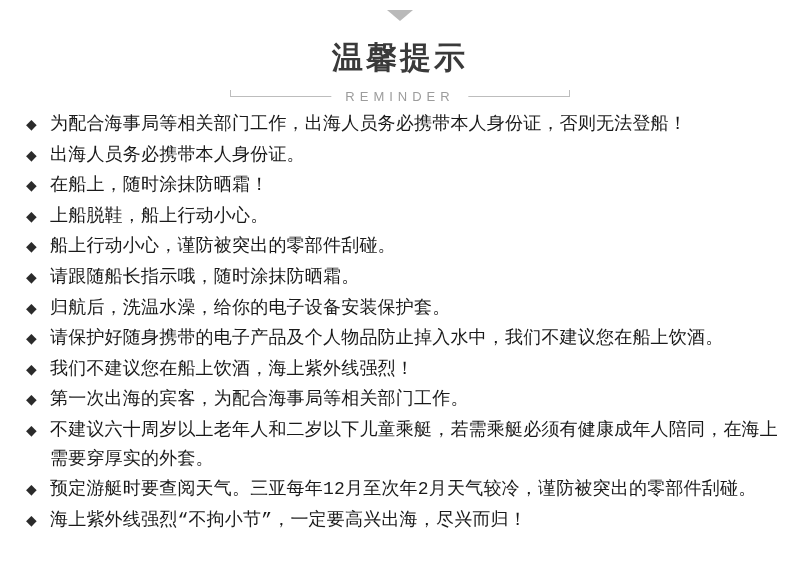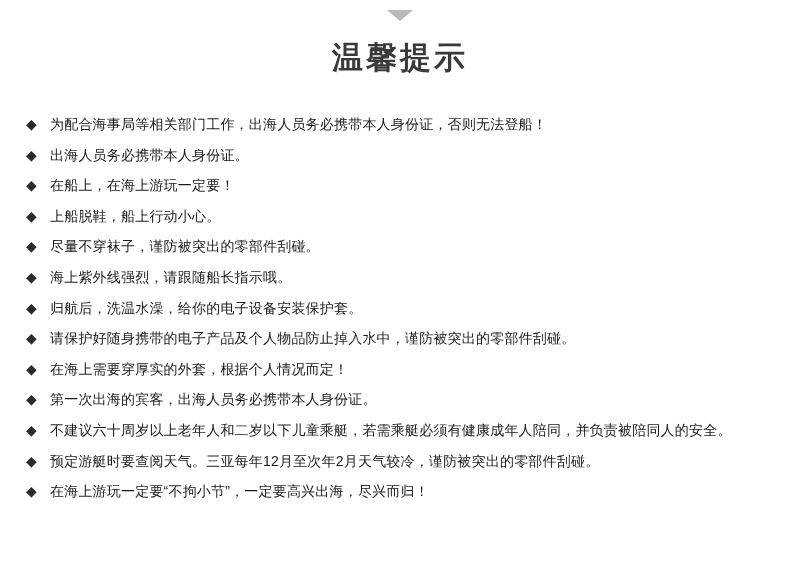--- a/index.html
+++ b/index.html
@@ -105,101 +105,107 @@
     width: 26px;
     font-size: 14px;
     line-height: 28.6px;
     color: #2b2b2b;
     text-align: left;
     padding-left: 2px;
     box-sizing: border-box;
   }
   .item-text {
     flex: 1 1 auto;
-    font-family: Liberation Sans, sans-serif;
-    font-size: 14px;
+    font-family: Liberation Mono, monospace;
+    font-size: 18px;
     line-height: 28.6px;
     color: #1a1a1a;
     letter-spacing: 0.2px;
     text-align: left;
     word-break: break-all;
   }
 </style>
 </head>
 <body>
 
 <div class="page">
 
   <div class="top-arrow"></div>
 
   <div class="header">
     <div class="header-title">温馨提示</div>
+    <div class="header-rule-row">
+      <div class="rule"></div>
+      <div class="rule-left-cap"></div>
+      <div class="rule-right-cap"></div>
+      <div class="header-sub">REMINDER</div>
+    </div>
   </div>
 
   <div class="list">
 
     <div class="item">
       <span class="bullet">◆</span>
       <span class="item-text">为配合海事局等相关部门工作，出海人员务必携带本人身份证，否则无法登船！</span>
     </div>
 
     <div class="item">
       <span class="bullet">◆</span>
       <span class="item-text">出海人员务必携带本人身份证。</span>
     </div>
 
     <div class="item">
       <span class="bullet">◆</span>
-      <span class="item-text">在船上，在海上游玩一定要！</span>
+      <span class="item-text">在船上，随时涂抹防晒霜！</span>
     </div>
 
     <div class="item">
       <span class="bullet">◆</span>
       <span class="item-text">上船脱鞋，船上行动小心。</span>
     </div>
 
     <div class="item">
       <span class="bullet">◆</span>
-      <span class="item-text">尽量不穿袜子，谨防被突出的零部件刮碰。</span>
-    </div>
-
-    <div class="item">
-      <span class="bullet">◆</span>
-      <span class="item-text">海上紫外线强烈，请跟随船长指示哦。</span>
+      <span class="item-text">船上行动小心，谨防被突出的零部件刮碰。</span>
+    </div>
+
+    <div class="item">
+      <span class="bullet">◆</span>
+      <span class="item-text">请跟随船长指示哦，随时涂抹防晒霜。</span>
     </div>
 
     <div class="item">
       <span class="bullet">◆</span>
       <span class="item-text">归航后，洗温水澡，给你的电子设备安装保护套。</span>
     </div>
 
     <div class="item">
       <span class="bullet">◆</span>
-      <span class="item-text">请保护好随身携带的电子产品及个人物品防止掉入水中，谨防被突出的零部件刮碰。</span>
-    </div>
-
-    <div class="item">
-      <span class="bullet">◆</span>
-      <span class="item-text">在海上需要穿厚实的外套，根据个人情况而定！</span>
-    </div>
-
-    <div class="item">
-      <span class="bullet">◆</span>
-      <span class="item-text">第一次出海的宾客，出海人员务必携带本人身份证。</span>
-    </div>
-
-    <div class="item">
-      <span class="bullet">◆</span>
-      <span class="item-text">不建议六十周岁以上老年人和二岁以下儿童乘艇，若需乘艇必须有健康成年人陪同，并负责被陪同人的安全。</span>
+      <span class="item-text">请保护好随身携带的电子产品及个人物品防止掉入水中，我们不建议您在船上饮酒。</span>
+    </div>
+
+    <div class="item">
+      <span class="bullet">◆</span>
+      <span class="item-text">我们不建议您在船上饮酒，海上紫外线强烈！</span>
+    </div>
+
+    <div class="item">
+      <span class="bullet">◆</span>
+      <span class="item-text">第一次出海的宾客，为配合海事局等相关部门工作。</span>
+    </div>
+
+    <div class="item">
+      <span class="bullet">◆</span>
+      <span class="item-text">不建议六十周岁以上老年人和二岁以下儿童乘艇，若需乘艇必须有健康成年人陪同，在海上需要穿厚实的外套。</span>
     </div>
 
     <div class="item">
       <span class="bullet">◆</span>
       <span class="item-text">预定游艇时要查阅天气。三亚每年12月至次年2月天气较冷，谨防被突出的零部件刮碰。</span>
     </div>
 
     <div class="item">
       <span class="bullet">◆</span>
-      <span class="item-text">在海上游玩一定要“不拘小节”，一定要高兴出海，尽兴而归！</span>
+      <span class="item-text">海上紫外线强烈“不拘小节”，一定要高兴出海，尽兴而归！</span>
     </div>
 
   </div>
 </div>
 
 </body></html>

